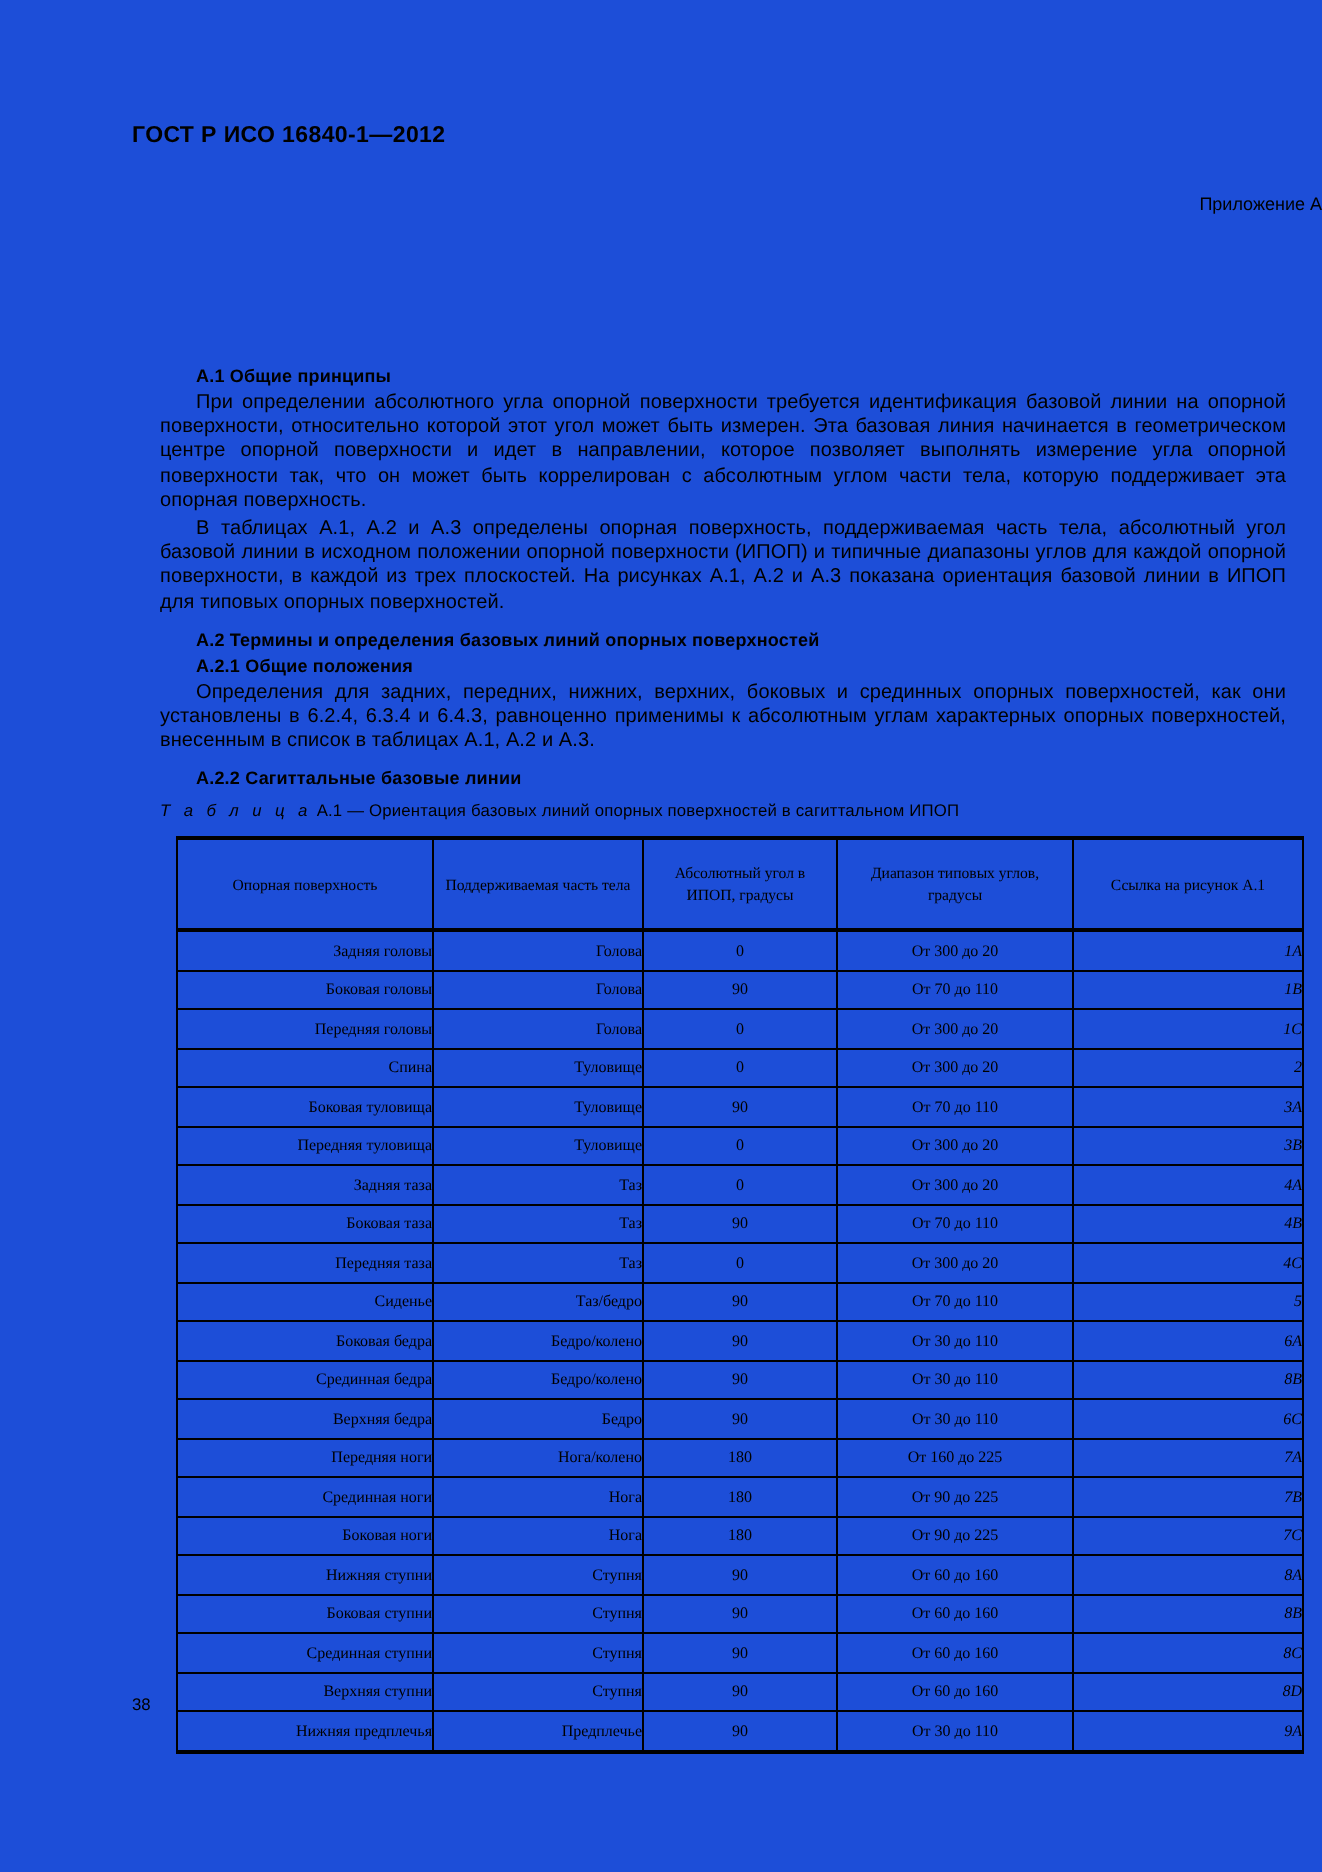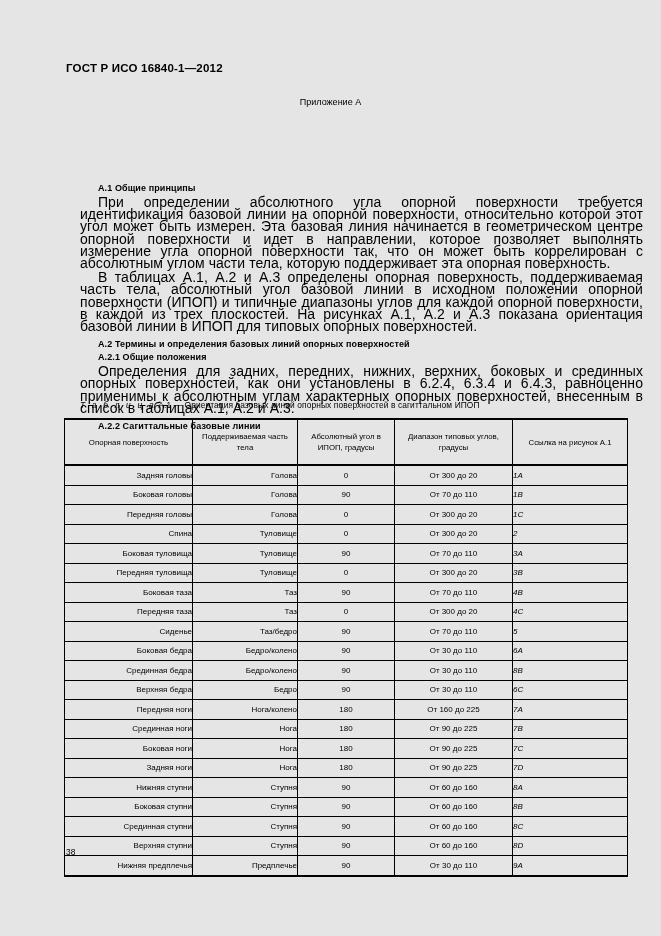--- a/index.html
+++ b/index.html
@@ -9,38 +9,38 @@
     background: #ffffff;
   }
   body {
     font-family: "Liberation Sans", sans-serif;
     color: #000000;
   }
   .page {
     position: relative;
     width: 661px;
     height: 936px;
-    background: #e5e5e5;
+    background: #1d4ed8;
     overflow: hidden;
     box-sizing: border-box;
   }
   .doc-header {
     position: absolute;
     left: 66px;
     top: 62px;
     font-size: 11.5px;
     font-weight: bold;
     letter-spacing: 0.2px;
   }
   .annex-block {
     position: absolute;
     left: 0;
     right: 0;
     top: 95px;
-    text-align: center;
+    text-align: right;
     font-size: 9px;
     line-height: 14px;
   }
   .annex-line {
     display: block;
   }
   .section-title {
     position: absolute;
     left: 0;
     right: 0;
@@ -57,47 +57,48 @@
     width: 563px;
   }
   .h3 {
     font-size: 9px;
     font-weight: bold;
     margin: 0 0 3px 0;
     padding-left: 18px;
     letter-spacing: 0.1px;
   }
   p.para {
-    font-size: 14px;
+    font-size: 10px;
     line-height: 12.2px;
     margin: 0 0 2px 0;
     text-align: justify;
     text-indent: 18px;
     letter-spacing: 0.05px;
   }
   .spacer-s { height: 5px; }
   .table-caption {
     position: absolute;
     left: 80px;
     top: 400px;
     font-size: 8.4px;
     letter-spacing: 0.1px;
   }
   .table-caption .spaced {
     letter-spacing: 2.2px;
     font-style: italic;
   }
   table.data {
     position: absolute;
-    left: 64px;
+    left: 88px;
     top: 418px;
     width: 563px;
     border-collapse: collapse;
     table-layout: fixed;
     font-size: 8px;
+    font-family: Liberation Serif, serif;
   }
   table.data th,
   table.data td {
     border: 1px solid #000000;
     padding: 0;
     vertical-align: middle;
     font-weight: normal;
   }
   table.data thead th {
     height: 40px;
@@ -120,21 +121,21 @@
   td.c-name,
   td.c-part {
     text-align: right;
     padding-left: 8px;
   }
   td.c-angle,
   td.c-range {
     text-align: center;
   }
   td.c-ref {
-    text-align: left;
+    text-align: right;
     font-style: italic;
   }
   col.w1 { width: 128px; }
   col.w2 { width: 105px; }
   col.w3 { width: 97px; }
   col.w4 { width: 118px; }
   col.w5 { width: 115px; }
   .page-number {
     position: absolute;
     left: 66px;
@@ -236,20 +237,27 @@
           <td class="c-ref">3A</td>
         </tr>
         <tr>
           <td class="c-name">Передняя туловища</td>
           <td class="c-part">Туловище</td>
           <td class="c-angle">0</td>
           <td class="c-range">От 300 до 20</td>
           <td class="c-ref">3B</td>
         </tr>
         <tr>
+          <td class="c-name">Задняя таза</td>
+          <td class="c-part">Таз</td>
+          <td class="c-angle">0</td>
+          <td class="c-range">От 300 до 20</td>
+          <td class="c-ref">4A</td>
+        </tr>
+        <tr>
           <td class="c-name">Боковая таза</td>
           <td class="c-part">Таз</td>
           <td class="c-angle">90</td>
           <td class="c-range">От 70 до 110</td>
           <td class="c-ref">4B</td>
         </tr>
         <tr>
           <td class="c-name">Передняя таза</td>
           <td class="c-part">Таз</td>
           <td class="c-angle">0</td>
@@ -299,27 +307,20 @@
           <td class="c-ref">7B</td>
         </tr>
         <tr>
           <td class="c-name">Боковая ноги</td>
           <td class="c-part">Нога</td>
           <td class="c-angle">180</td>
           <td class="c-range">От 90 до 225</td>
           <td class="c-ref">7C</td>
         </tr>
         <tr>
-          <td class="c-name">Задняя ноги</td>
-          <td class="c-part">Нога</td>
-          <td class="c-angle">180</td>
-          <td class="c-range">От 90 до 225</td>
-          <td class="c-ref">7D</td>
-        </tr>
-        <tr>
           <td class="c-name">Нижняя ступни</td>
           <td class="c-part">Ступня</td>
           <td class="c-angle">90</td>
           <td class="c-range">От 60 до 160</td>
           <td class="c-ref">8A</td>
         </tr>
         <tr>
           <td class="c-name">Боковая ступни</td>
           <td class="c-part">Ступня</td>
           <td class="c-angle">90</td>

